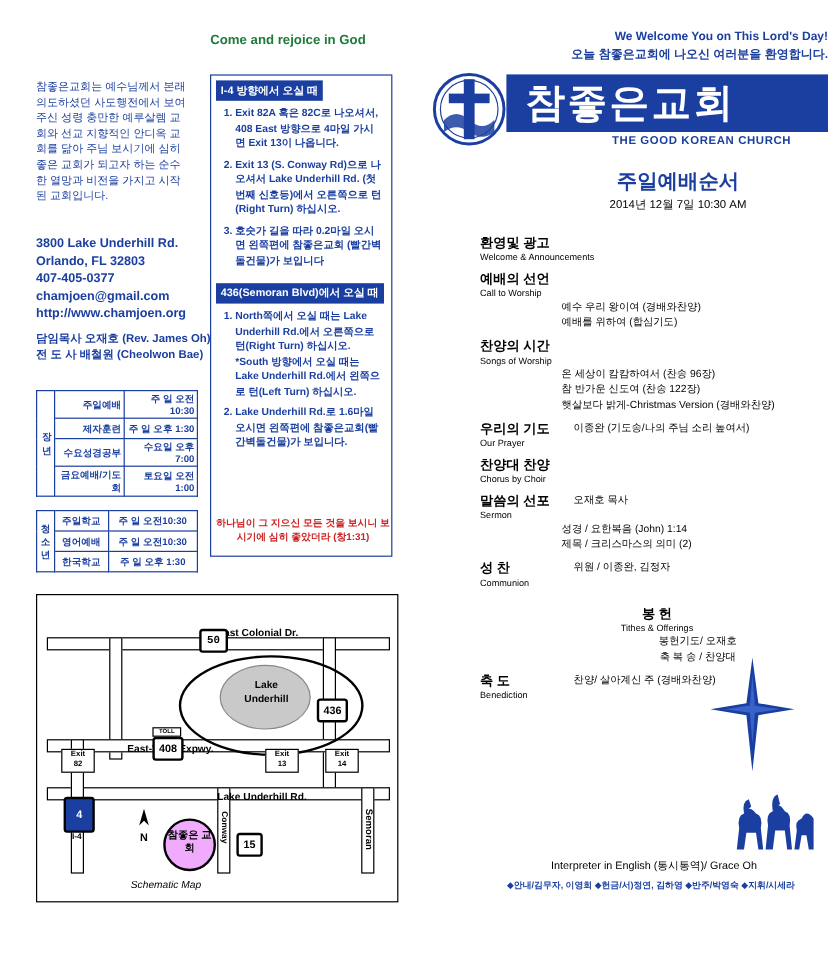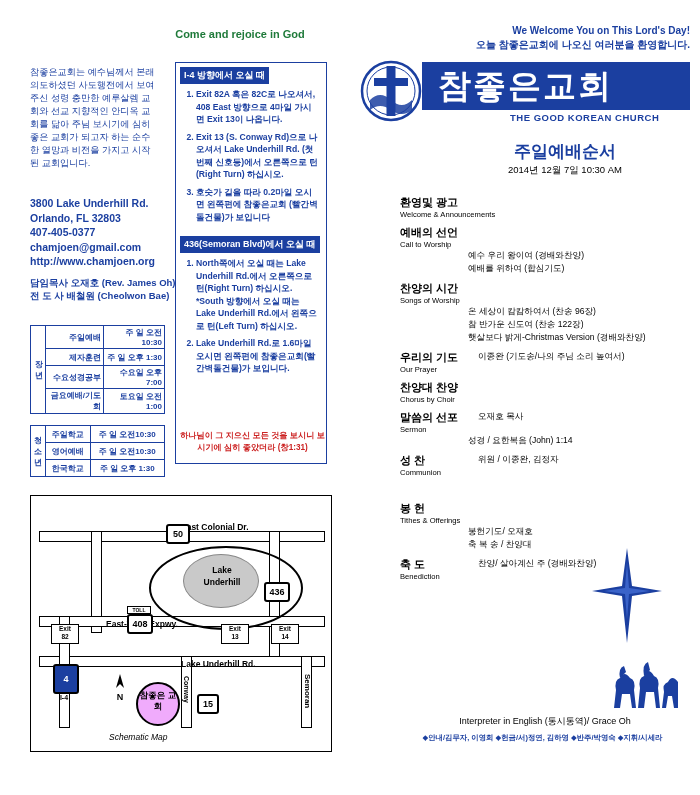--- a/index.html
+++ b/index.html
@@ -247,21 +247,21 @@
   <div class="lake" style="left:152px;top:58px;width:74px;height:52px;"></div>
   <div class="maplabel abs" style="left:163px;top:68px;width:56px;text-align:center;line-height:12px;"><span>Lake Underhill</span></div>
   <div class="ovalroad" style="left:118px;top:50px;width:150px;height:80px;"></div>
 
   <div class="maplabel abs" style="left:150px;top:26px;">East Colonial Dr.</div>
   <div class="maplabel abs" style="left:75px;top:123px;">East-West Expwy.</div>
   <div class="maplabel abs" style="left:150px;top:163px;">Lake Underhill Rd.</div>
   <div class="maplabel abs" style="left:272px;top:178px;writing-mode:vertical-rl;font-size:8px;">Semoran</div>
   <div class="maplabel abs" style="left:152px;top:180px;writing-mode:vertical-rl;font-size:7px;">Conway</div>
 
-  <div class="shield" style="left:135px;top:28px;width:20px;height:16px;line-height:16px;">50</div>
+  <div class="shield" style="left:135px;top:28px;width:20px;height:16px;line-height:16px;font-family:Liberation Mono, monospace;">50</div>
   <div class="shield" style="left:233px;top:86px;width:22px;height:16px;line-height:16px;">436</div>
   <div class="shield" style="left:96px;top:118px;width:22px;height:16px;line-height:16px;">408</div>
   <div class="abs" style="left:96px;top:110px;width:22px;text-align:center;font-size:5px;font-weight:bold;border:1px solid #000;background:#fff;">TOLL</div>
   <div class="shield-blue" style="left:22px;top:168px;width:22px;height:26px;line-height:26px;border-radius:3px;">4</div>
   <div class="abs" style="left:18px;top:198px;width:30px;text-align:center;font-size:7px;font-weight:bold;">I-4</div>
   <div class="shield" style="left:166px;top:198px;width:18px;height:16px;line-height:16px;">15</div>
 
   <div class="exitbox" style="left:20px;top:128px;width:26px;height:18px;">
     <span>Exit</span><br><span>82</span>
   </div>
@@ -335,29 +335,30 @@
   <div class="o-item" style="margin-top:6px;">
     <div class="o-kr">찬양대 찬양</div>
     <div class="o-en">Chorus by Choir</div>
   </div>
 
   <div class="o-item" style="margin-top:6px;">
     <div class="o-kr">말씀의 선포</div>
     <div class="o-right" style="top:1px;">오재호 목사</div>
     <div class="o-en">Sermon</div>
     <div class="o-sub">성경 / 요한복음 (John) 1:14</div>
+    <div class="o-sub">제목 / 크리스마스의 의미 (2)</div>
   </div>
 
   <div class="o-item" style="margin-top:6px;">
     <div class="o-kr">성      찬</div>
     <div class="o-right" style="top:1px;">위원 / 이종완, 김정자</div>
     <div class="o-en">Communion</div>
   </div>
 
-  <div class="o-item" style="margin-top:24px;">
+  <div class="o-item" style="margin-top:14px;text-align:center;">
     <div class="o-kr">봉      헌</div>
     <div class="o-en">Tithes &amp; Offerings</div>
     <div class="o-sub">봉헌기도/ 오재호</div>
     <div class="o-sub">축 복 송 / 찬양대</div>
   </div>
 
   <div class="o-item" style="margin-top:6px;">
     <div class="o-kr">축      도</div>
     <div class="o-right" style="top:1px;">찬양/ 살아계신 주 (경배와찬양)</div>
     <div class="o-en">Benediction</div>

